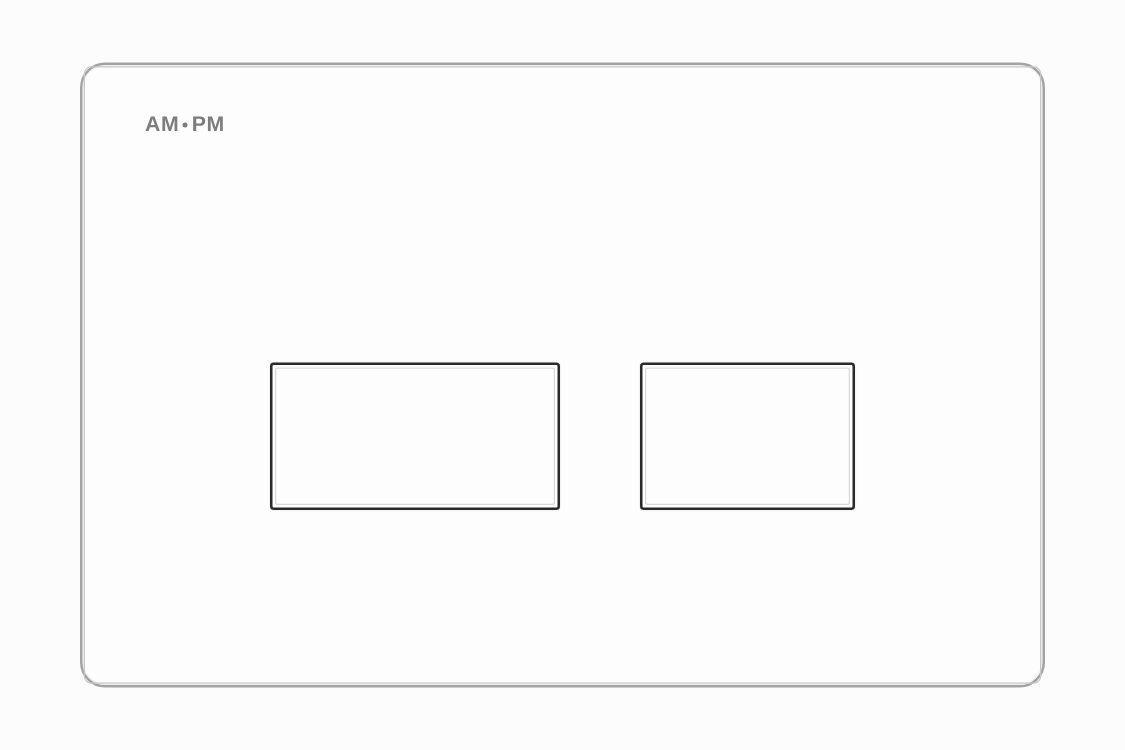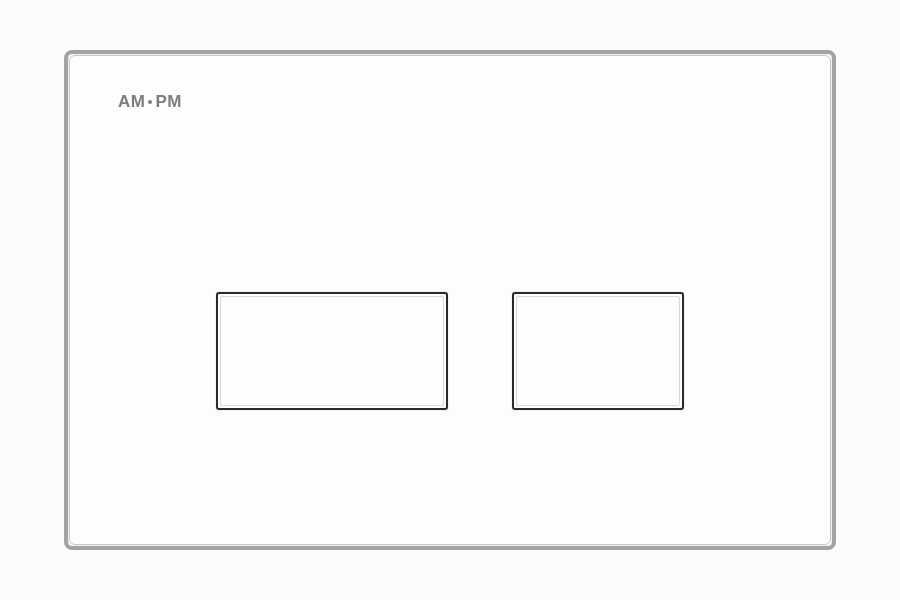--- a/index.html
+++ b/index.html
@@ -14,22 +14,22 @@
       display: flex;
       align-items: center;
       justify-content: center;
       font-family: Arial, sans-serif;
     }
     .plate {
       position: relative;
       width: 772px;
       height: 500px;
       background: #fdfdfd;
-      border: 4px solid #a3a3a3;
-      border-radius: 8px;
+      border: 2px solid #a3a3a3;
+      border-radius: 20px;
       box-shadow: inset 0 0 0 1px rgba(0,0,0,0.05);
     }
     .plate::before {
       
       content: "";
       position: absolute;
       inset: 1px;
       border: 1px solid #c8c8c8;
       border-radius: 6px;
       pointer-events: none;

